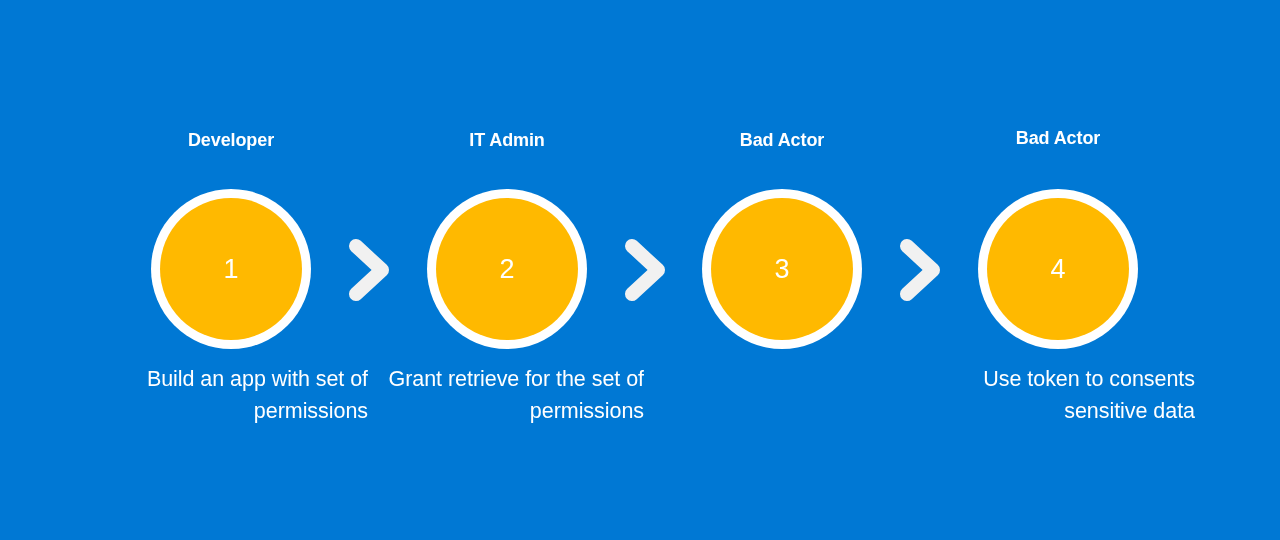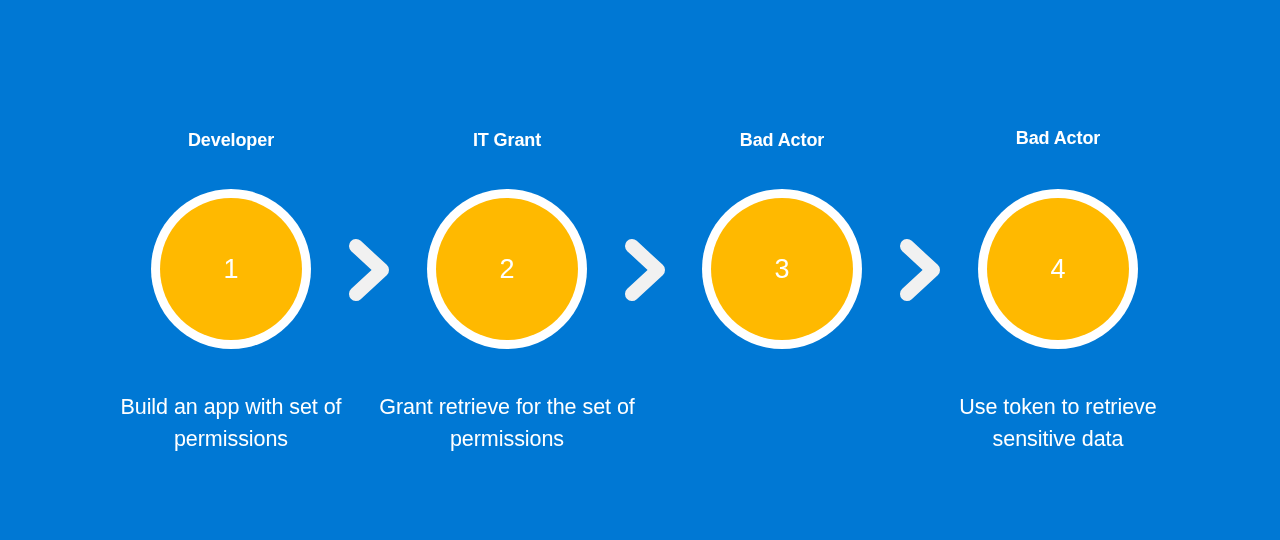--- a/index.html
+++ b/index.html
@@ -62,27 +62,26 @@
     color: #ffffff;
     line-height: 1;
     margin-top: 1px;
   }
 
   .step-caption {
     position: absolute;
     left: -6px;
     top: 364px;
     width: 274px;
-    text-align: center;
+    text-align: right;
     font-size: 21.5px;
     font-weight: normal;
     color: #ffffff;
     line-height: 1.47;
     letter-spacing: -0.05px;
-    margin-top: 28px;
   }
 
   
   .chevron {
     position: absolute;
     top: 238px;
     width: 46px;
     height: 64px;
   }
   .chevron svg {
@@ -104,21 +103,21 @@
     <div class="step-caption">Build an app with set of permissions</div>
   </div>
 
   <div class="chevron" style="left:346px;">
     <svg viewBox="0 0 46 64" xmlns="http://www.w3.org/2000/svg">
       <path d="M10 8 L36 32 L10 56" fill="none" stroke="#f1f1f1" stroke-width="14" stroke-linecap="round" stroke-linejoin="round"></path>
     </svg>
   </div>
 
   <div class="step" style="left:376px;">
-    <div class="step-role" style="top:131px;">IT Grant</div>
+    <div class="step-role" style="top:131px;">IT Admin</div>
     <div class="step-circle">
       <span class="step-number">2</span>
     </div>
     <div class="step-caption">Grant retrieve for the set of permissions</div>
   </div>
 
   <div class="chevron" style="left:622px;">
     <svg viewBox="0 0 46 64" xmlns="http://www.w3.org/2000/svg">
       <path d="M10 8 L36 32 L10 56" fill="none" stroke="#f1f1f1" stroke-width="14" stroke-linecap="round" stroke-linejoin="round"></path>
     </svg>
@@ -135,16 +134,16 @@
     <svg viewBox="0 0 46 64" xmlns="http://www.w3.org/2000/svg">
       <path d="M10 8 L36 32 L10 56" fill="none" stroke="#f1f1f1" stroke-width="14" stroke-linecap="round" stroke-linejoin="round"></path>
     </svg>
   </div>
 
   <div class="step" style="left:927px;">
     <div class="step-role" style="top:129px;">Bad Actor</div>
     <div class="step-circle">
       <span class="step-number">4</span>
     </div>
-    <div class="step-caption">Use token to retrieve sensitive data</div>
+    <div class="step-caption">Use token to consents sensitive data</div>
   </div>
 
 </div>
 
 </body></html>

